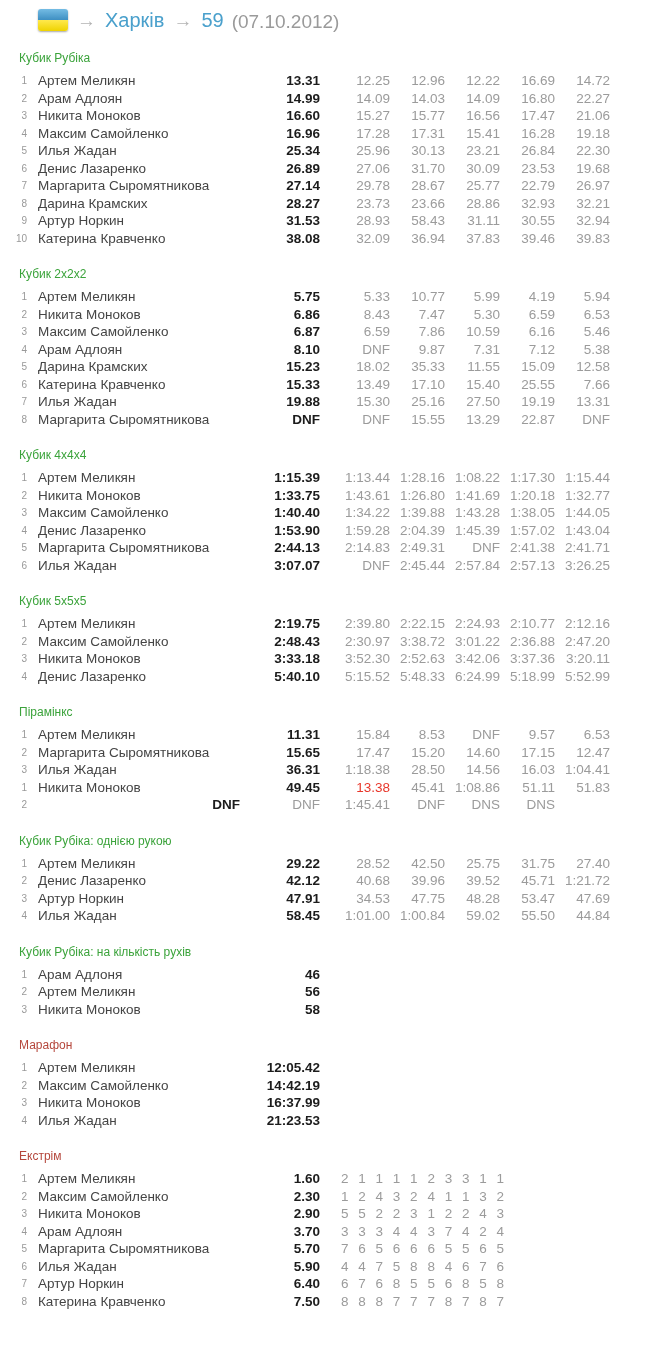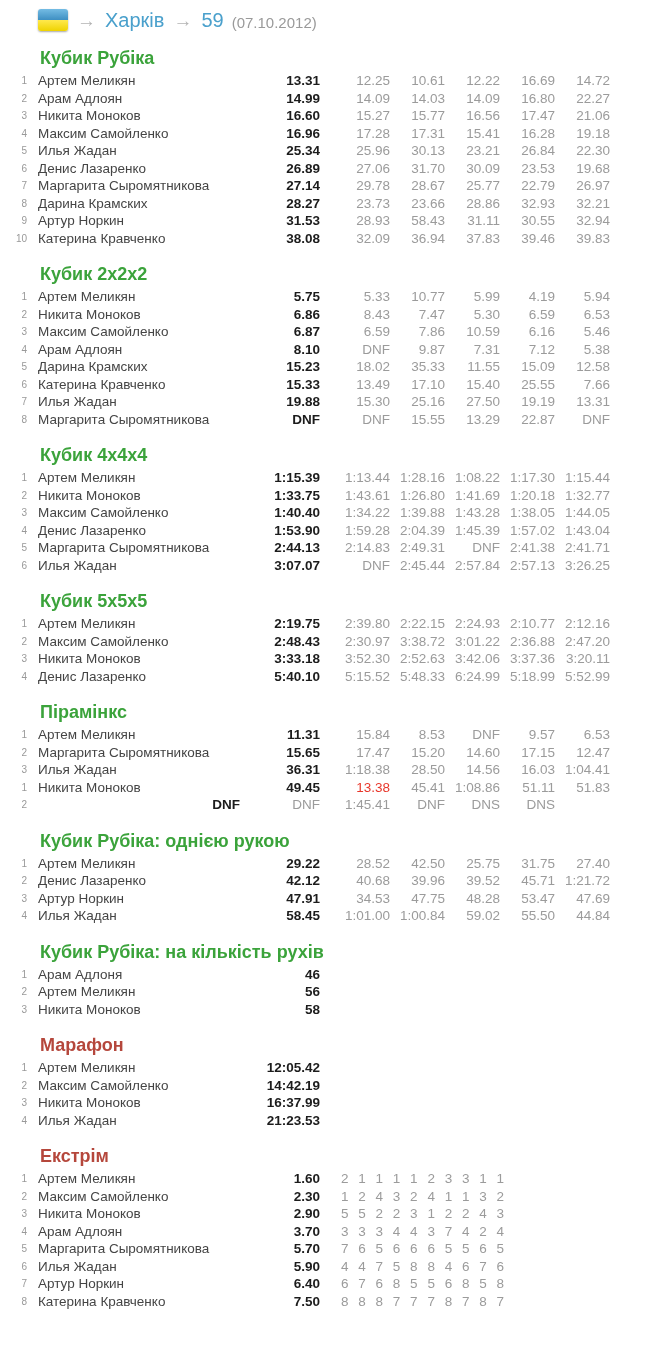--- a/index.html
+++ b/index.html
@@ -8,24 +8,24 @@
   .page { width: 668px; background: #fff; padding-bottom: 24px; }
 
   
   .site-header { display: flex; align-items: center; gap: 9px; padding: 9px 0 0 38px; }
   .flag { width: 30px; height: 22px; border-radius: 3px; overflow: hidden;
           display: inline-flex; flex-direction: column; box-shadow: 0 1px 2px rgba(0,0,0,.35); flex: none; }
   .flag-top { flex: 1; background: linear-gradient(#74bce4, #3e8fc2); }
   .flag-bottom { flex: 1; background: linear-gradient(#ffe94d, #efd300); }
   .arrow { font-size: 19px; color: #b3b3b3; line-height: 1; }
   .city-link, .comp-number { font-size: 20px; color: #4aa0cc; text-decoration: none; line-height: 1; }
-  .comp-date { font-size: 15px; color: #9a9a9a; margin-left: -1px; position: relative; top: 2px; }
+  .comp-date { font-size: 19px; color: #9a9a9a; margin-left: -1px; position: relative; top: 2px; }
 
   
-  .section-title { font-size: 18px; font-weight: bold; margin: 17px 0 4px 40px; line-height: 20px;
+  .section-title { font-size: 12px; font-weight: normal; margin: 17px 0 4px 19px; line-height: 20px;
                    text-decoration: none; display: block; }
   .section-title.green { color: #3ba33b; }
   .section-title.red { color: #b5473c; }
 
   .row { display: grid; grid-template-columns: 28px 212px 80px 70px 55px 55px 55px 55px;
          height: 17.5px; line-height: 17.5px; font-size: 13.5px; white-space: nowrap; }
   .row.digits { grid-template-columns: 28px 212px 80px 1fr; }
   .rank { text-align: right; font-size: 10px; color: #999; padding-right: 1px; }
   .name { padding-left: 10px; color: #454545; overflow: hidden; }
   .result { text-align: right; font-weight: bold; color: #1c1c1c; }
@@ -52,21 +52,21 @@
   </header>
 
   <main>
       <section class="event-section">
         <a class="section-title green" href="#">Кубик Рубіка</a>
         <div class="row">
           <span class="rank">1</span>
           <span class="name">Артем Меликян</span>
           <span class="result">13.31</span>
           <span class="time">12.25</span>
-          <span class="time">10.61</span>
+          <span class="time">12.96</span>
           <span class="time">12.22</span>
           <span class="time">16.69</span>
           <span class="time">14.72</span>
         </div>
         <div class="row">
           <span class="rank">2</span>
           <span class="name">Арам Адлоян</span>
           <span class="result">14.99</span>
           <span class="time">14.09</span>
           <span class="time">14.03</span>

